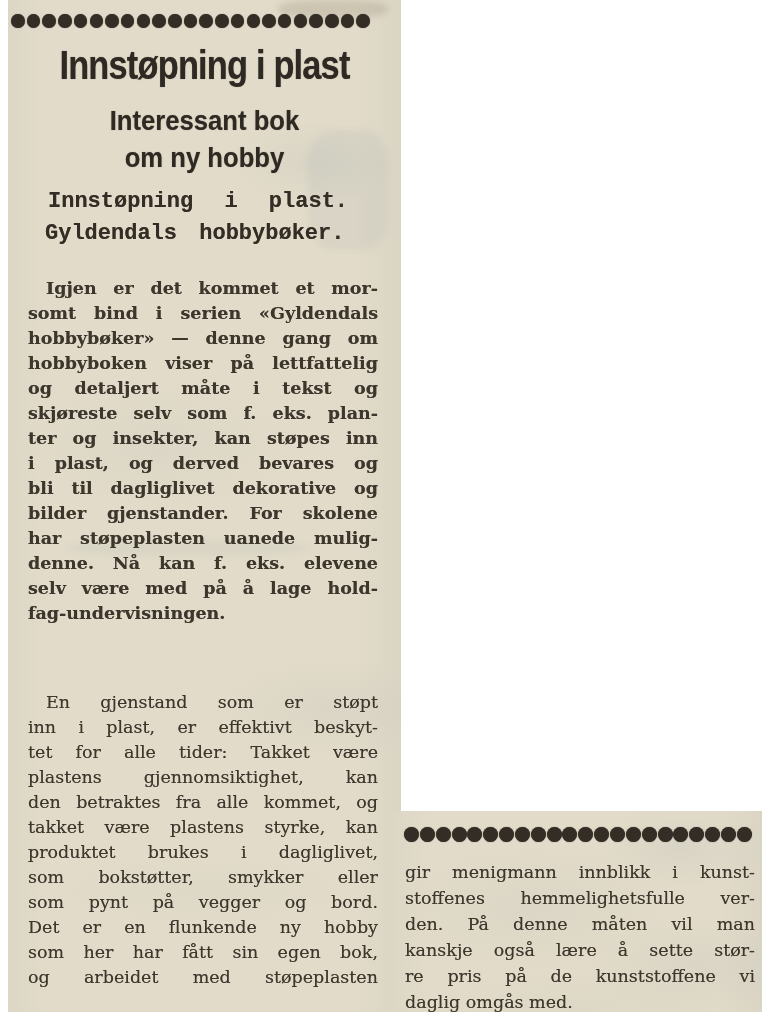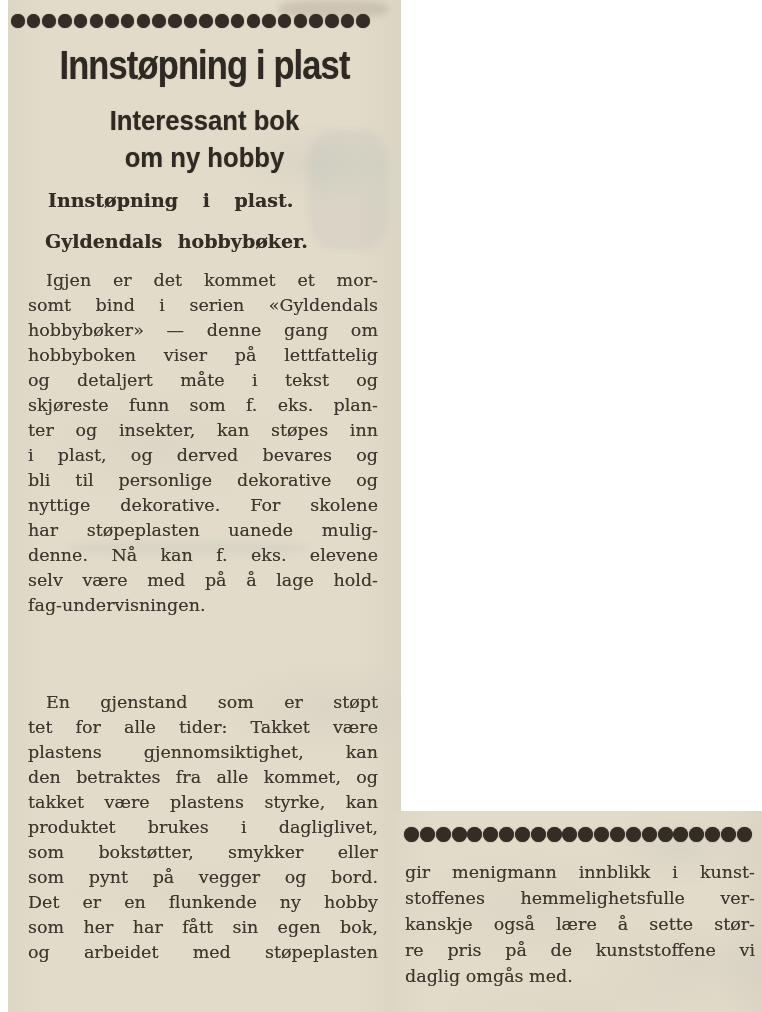--- a/index.html
+++ b/index.html
@@ -67,35 +67,36 @@
     font-weight: 700;
     font-size: 27px;
     line-height: 37px;
     color: #2e2922;
     transform: scaleX(0.95);
     text-shadow: 0 0 1px rgba(46,41,34,0.5);
   }
   .lead-line {
     position: absolute;
     font-weight: 700;
-    font-size: 19px;
+    font-size: 22px;
     color: #332d25;
     white-space: nowrap;
     text-shadow: 0 0 0.5px rgba(51,45,37,0.6);
+    font-family: Liberation Mono, monospace;
   }
   #lead-1 { left: 40px; top: 189px; word-spacing: 18px; }
-  #lead-2 { left: 37px; top: 230px; word-spacing: 9px; }
+  #lead-2 { left: 37px; top: 221px; word-spacing: 9px; }
 
   .bodytext {
     position: absolute;
     color: #3c362c;
     font-size: 17.5px;
     text-shadow: 0 0 0.5px rgba(60,54,44,0.55);
   }
-  #body-left-1  { left: 20px; top: 268px; width: 350px; }
+  #body-left-1  { left: 20px; top: 276px; width: 350px; font-weight: bold; }
   #body-left-2  { left: 20px; top: 690px; width: 350px; }
   #body-right   { left: 12px; top: 48px;  width: 350px; }
   .bodytext .line {
     height: 25px;
     line-height: 25px;
     text-align: justify;
     text-align-last: justify;
     white-space: nowrap;
   }
   #body-right .line { height: 26px; line-height: 26px; }
@@ -156,33 +157,34 @@
 
     <div id="lead-1" class="lead-line">Innstøpning i plast.</div>
     <div id="lead-2" class="lead-line">Gyldendals hobbybøker.</div>
 
     <div id="body-left-1" class="bodytext">
       <div class="line indent">Igjen er det kommet et mor-</div>
       <div class="line">somt bind i serien «Gyldendals</div>
       <div class="line">hobbybøker» — denne gang om</div>
       <div class="line">hobbyboken viser på lettfattelig</div>
       <div class="line">og detaljert måte i tekst og</div>
-      <div class="line">skjøreste funn som f. eks. plan-</div>
+      <div class="line">skjøreste selv som f. eks. plan-</div>
       <div class="line">ter og insekter, kan støpes inn</div>
       <div class="line">i plast, og derved bevares og</div>
-      <div class="line">bli til personlige dekorative og</div>
-      <div class="line">nyttige dekorative. For skolene</div>
+      <div class="line">bli til dagliglivet dekorative og</div>
+      <div class="line">bilder gjenstander. For skolene</div>
       <div class="line">har støpeplasten uanede mulig-</div>
       <div class="line">denne. Nå kan f. eks. elevene</div>
       <div class="line">selv være med på å lage hold-</div>
       <div class="line endline">fag-undervisningen.</div>
     </div>
 
     <div id="body-left-2" class="bodytext">
       <div class="line indent">En gjenstand som er støpt</div>
+      <div class="line">inn i plast, er effektivt beskyt-</div>
       <div class="line">tet for alle tider: Takket være</div>
       <div class="line">plastens gjennomsiktighet, kan</div>
       <div class="line">den betraktes fra alle kommet, og</div>
       <div class="line">takket være plastens styrke, kan</div>
       <div class="line">produktet brukes i dagliglivet,</div>
       <div class="line">som bokstøtter, smykker eller</div>
       <div class="line">som pynt på vegger og bord.</div>
       <div class="line">Det er en flunkende ny hobby</div>
       <div class="line">som her har fått sin egen bok,</div>
       <div class="line">og arbeidet med støpeplasten</div>
@@ -211,19 +213,20 @@
         <span class="dot"></span>
         <span class="dot"></span>
         <span class="dot"></span>
         <span class="dot"></span>
         <span class="dot"></span>
       </div>
 
     <div id="body-right" class="bodytext">
       <div class="line">gir menigmann innblikk i kunst-</div>
       <div class="line">stoffenes hemmelighetsfulle ver-</div>
+      <div class="line">den. På denne måten vil man</div>
       <div class="line">kanskje også lære å sette stør-</div>
       <div class="line">re pris på de kunststoffene vi</div>
       <div class="line endline">daglig omgås med.</div>
     </div>
   </div>
 
 </div>
 
 </body></html>

